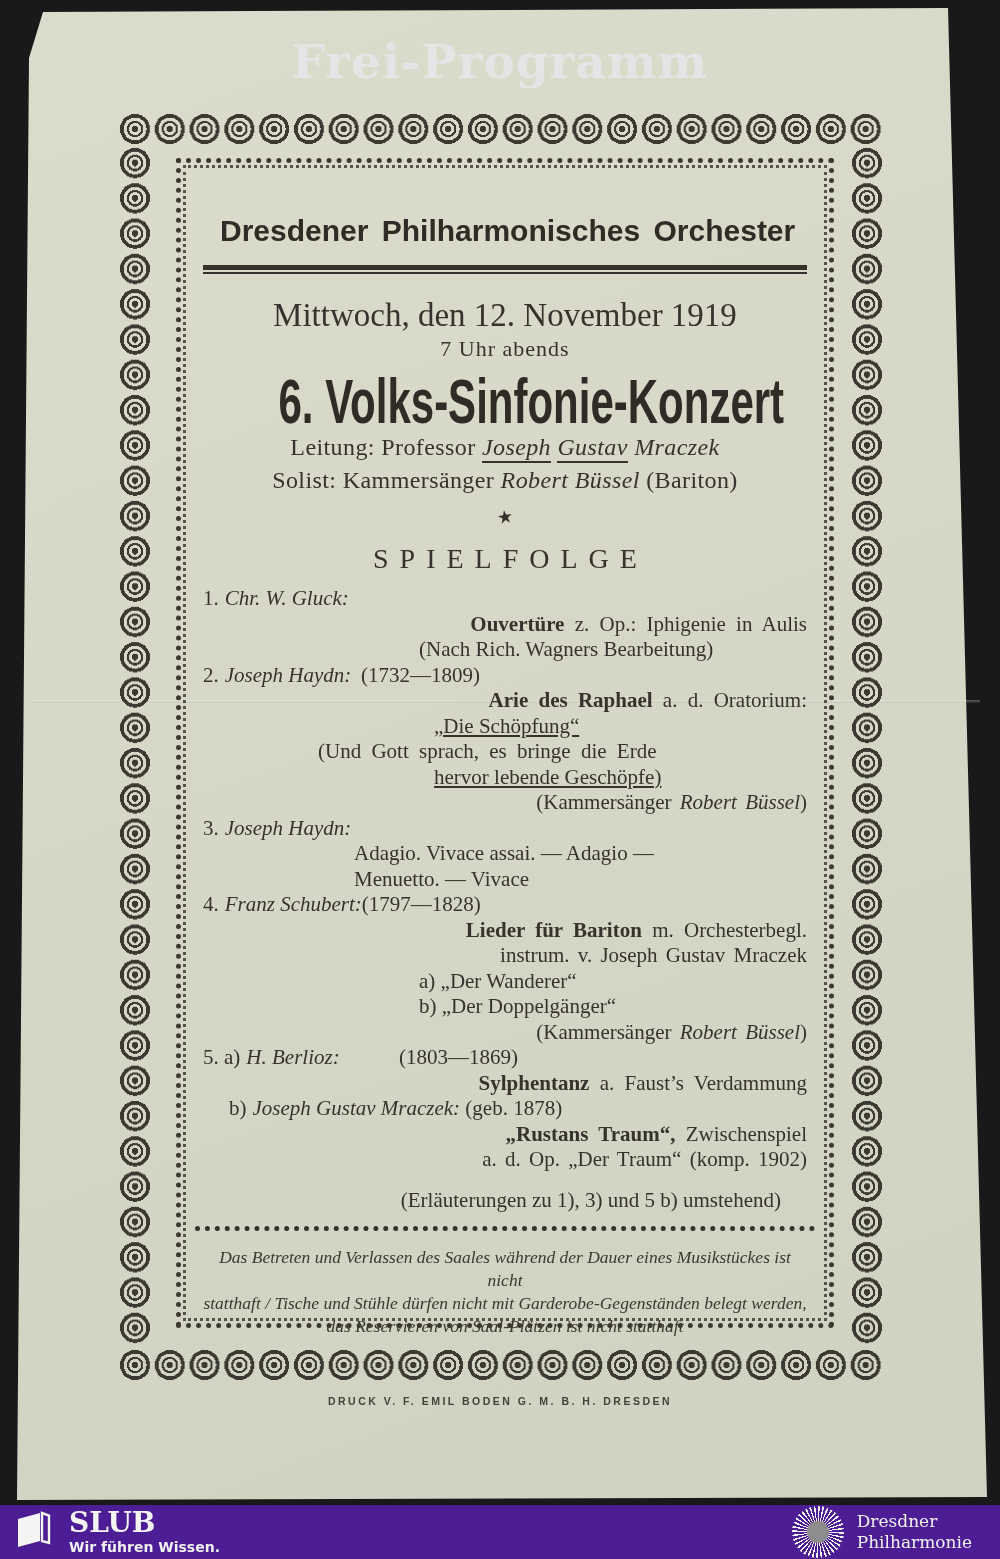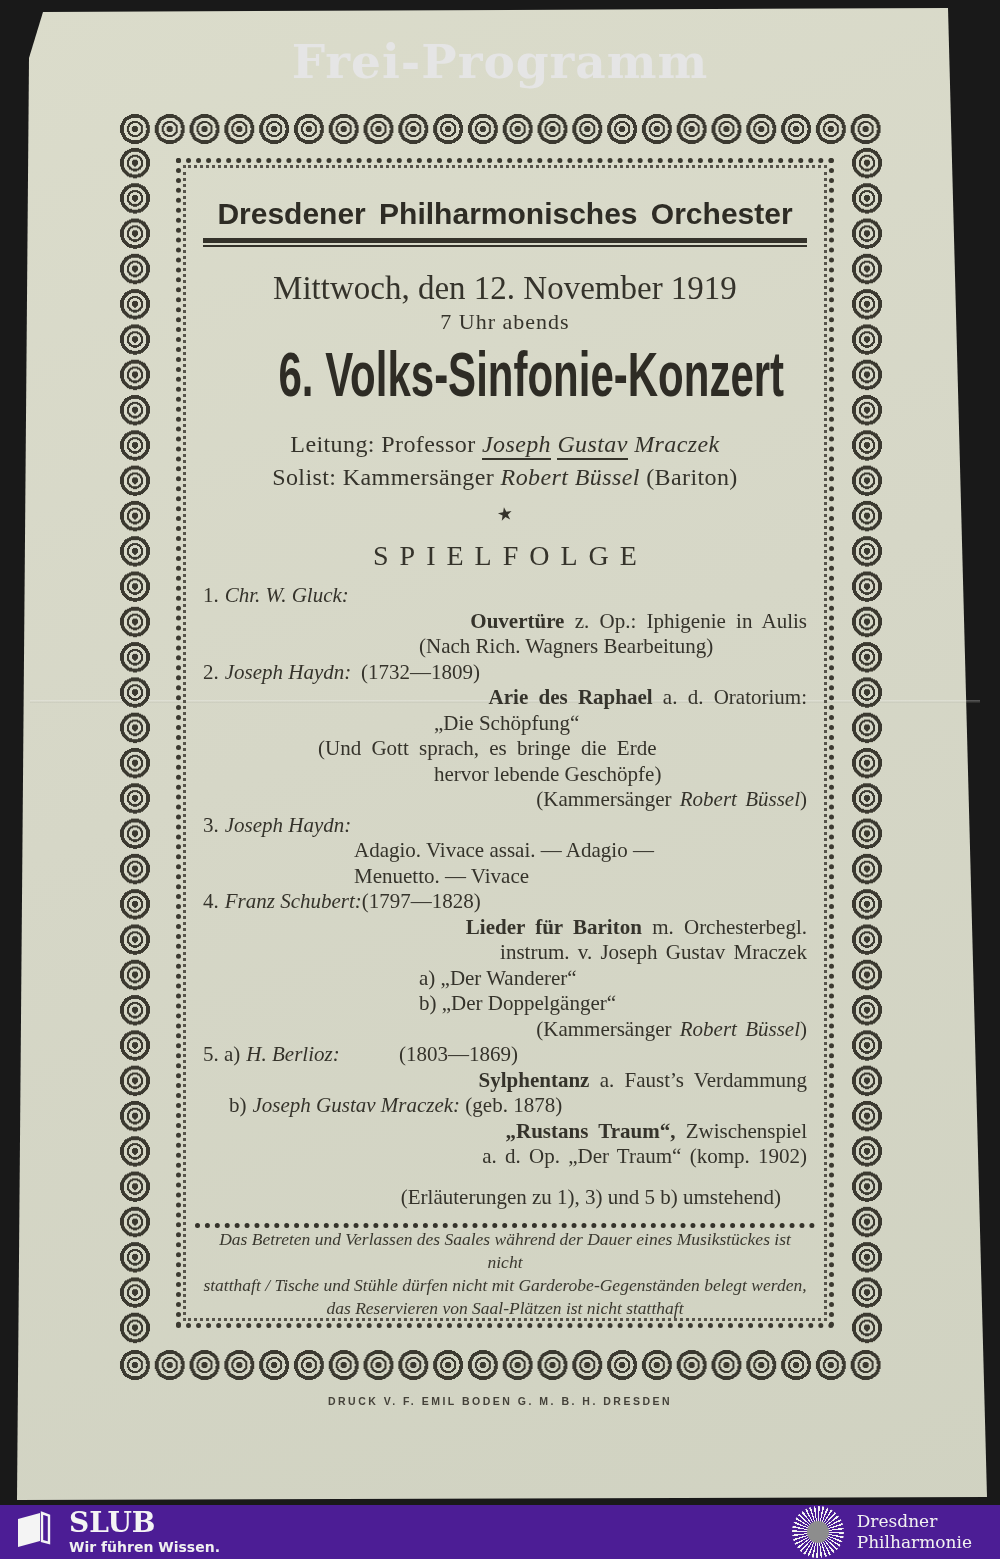--- a/index.html
+++ b/index.html
@@ -32,32 +32,32 @@
   .orn-bottom { left:0; right:0; bottom:0; height:34px; background-size:34.8px 34px; background-repeat:repeat-x; }
   .orn-left   { left:0;  top:34px; bottom:34px; width:34px; background-size:34px 35.3px; background-repeat:repeat-y; }
   .orn-right  { right:0; top:34px; bottom:34px; width:34px; background-size:34px 35.3px; background-repeat:repeat-y; }
   
   .frame {
     position:absolute; left:176px; top:158px; width:658px; height:1170px;
     box-sizing:border-box; border:5px dotted #3b3930; padding:34px 22px 0 22px;
   }
   .frame::before { content:""; position:absolute; inset:2px; border:3px dotted #56534a; pointer-events:none; }
   .orchestra {
-    margin:0; text-align:center; font-family:"Liberation Sans", sans-serif;
+    margin:17px; text-align:center; font-family:"Liberation Sans", sans-serif;
     font-weight:bold; font-size:30px; word-spacing:5px; color:#2e2c25; white-space:nowrap;
   }
   .rule-double { margin-top:7px; border-top:5px solid #34322a; border-bottom:2px solid #34322a; padding-top:2px; height:0; }
   .date-line { margin-top:23px; text-align:center; font-size:33px; white-space:nowrap; }
   .time-line { margin-top:2px; text-align:center; font-size:22px; letter-spacing:1px; }
   .big-title {
     margin-top:8px; text-align:center; font-family:"Liberation Sans", sans-serif; font-weight:bold;
     font-size:56px; line-height:64px; white-space:nowrap; color:#2e2c25;
     transform:scale(0.75,1.12); transform-origin:center;
   }
-  .leitung { margin-top:24px; text-align:center; font-size:24px; letter-spacing:.4px; white-space:nowrap; }
+  .leitung { text-align:center; font-size:24px; letter-spacing:.4px; white-space:nowrap; }
   .leitung i, .solist i { font-style:italic; }
   .uline { font-style:italic; border-bottom:2px solid #35332b; padding-bottom:1px; }
   .solist { margin-top:6px; text-align:center; font-size:24px; letter-spacing:.4px; white-space:nowrap; }
   .star { margin-top:12px; text-align:center; font-size:18px; }
   .star span { display:inline-block; transform:rotate(-9deg); }
   .spielfolge { margin-top:15px; text-align:center; font-size:28px; letter-spacing:11px; text-indent:11px; white-space:nowrap; }
   
   .prog { margin-top:11px; font-size:21px; }
   .p-row { display:flex; align-items:baseline; line-height:25.5px; }
   .p-lead { flex:0 0 158px; white-space:nowrap; }
@@ -68,24 +68,24 @@
   .p-rest { flex:1; white-space:nowrap; }
   .p-line { line-height:25.5px; white-space:nowrap; }
   .b { font-weight:bold; }
   .r { text-align:right; }
   .sp { word-spacing:5px; }
   .sp2 { word-spacing:3px; }
   .i26  { margin-left:26px; }
   .i151 { margin-left:151px; }
   .i191 { margin-left:115px; }
   .i216 { margin-left:216px; }
-  .i231 { margin-left:231px; }
+  .i231 { margin-left:231px;text-decoration:underline; }
   .footnote { margin-top:15px; text-align:right; padding-right:26px; font-size:21px; }
   .dotrule { margin-top:13px; margin-left:-8px; margin-right:-8px; border-top:5px dotted #34322a; }
-  .notice { text-align:center; font-style:italic; font-size:17.5px; line-height:23px; color:#3a382f; }
+  .notice { margin-top:15px; text-align:center; font-style:italic; font-size:17.5px; line-height:23px; color:#3a382f; }
   .imprint {
     position:absolute; top:1395px; left:0; width:100%; text-align:center;
     font-family:"Liberation Sans", sans-serif; font-size:10.5px; font-weight:bold;
     letter-spacing:2.5px; color:#45423a;
   }
   
   .footer-bar { position:absolute; left:0; top:1505px; width:1000px; height:54px; background:#4c1d95; }
   .slub { position:absolute; left:14px; top:5px; display:flex; gap:15px; align-items:flex-start; cursor:pointer; }
   .slub-name { font-family:"DejaVu Serif", serif; font-weight:bold; font-size:28px; line-height:26px; color:#f4f4f4; }
   .slub-tagline { margin-top:3px; font-family:"DejaVu Sans", sans-serif; font-weight:bold; font-size:14px; color:#f0f0f0; }

